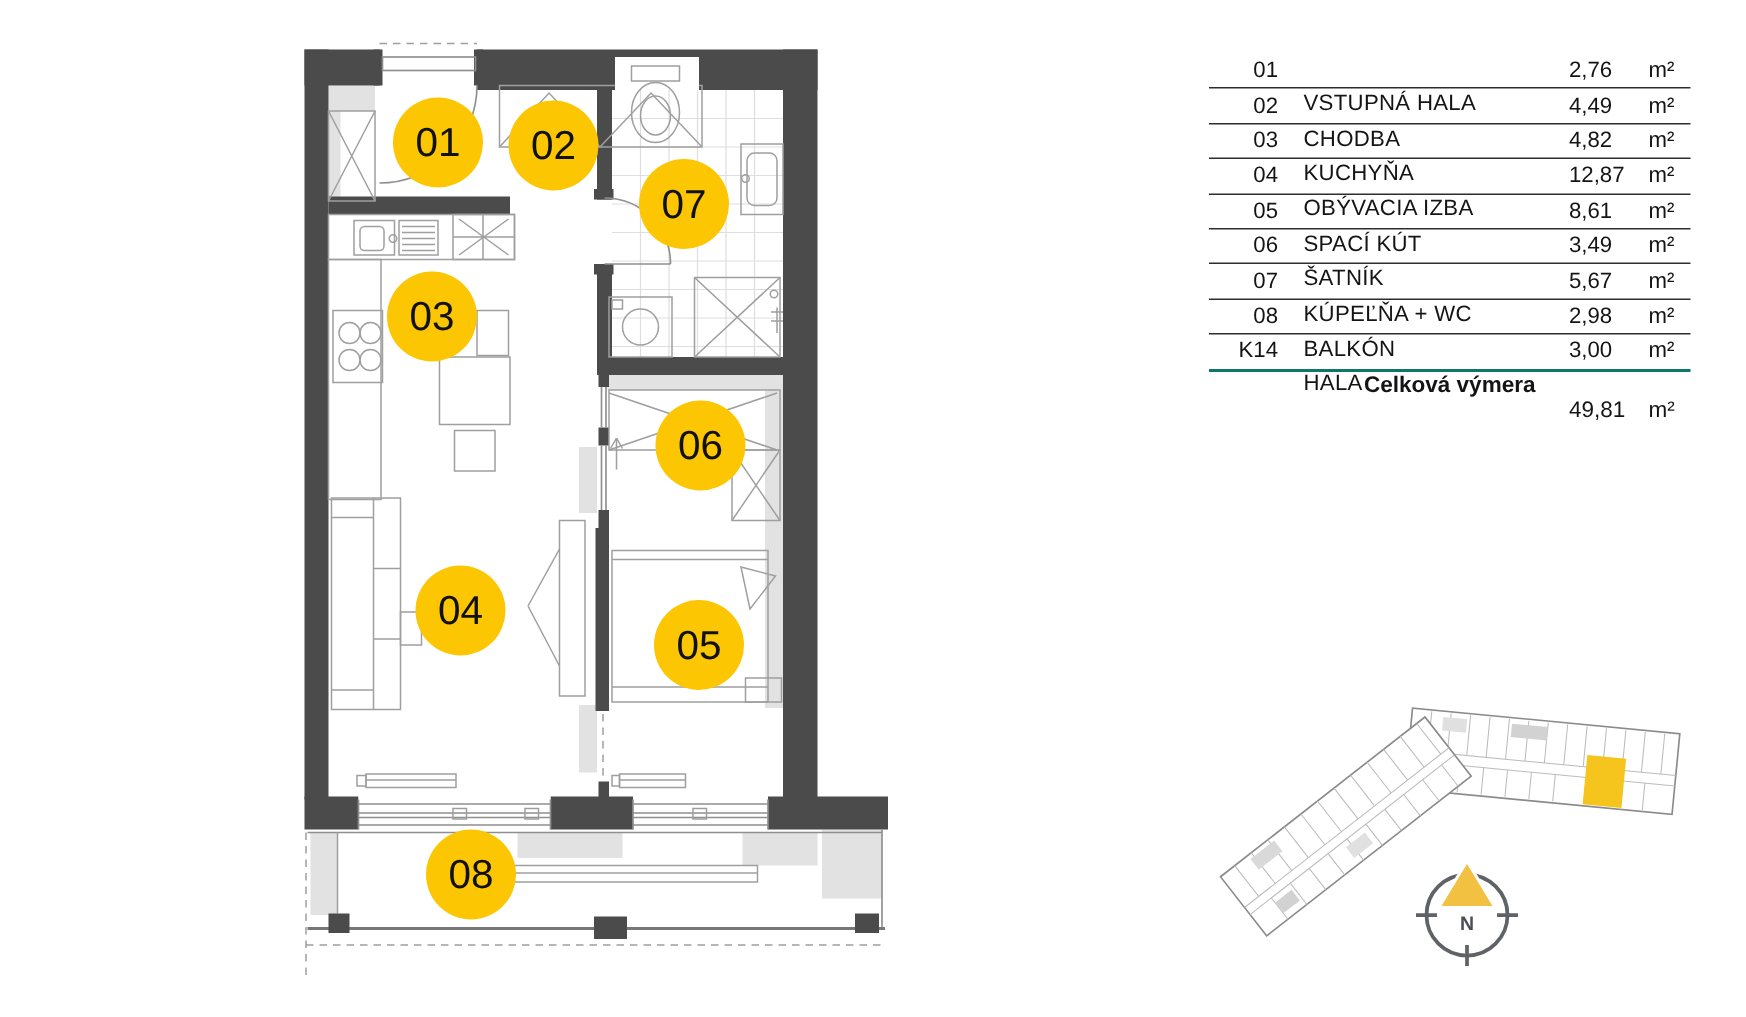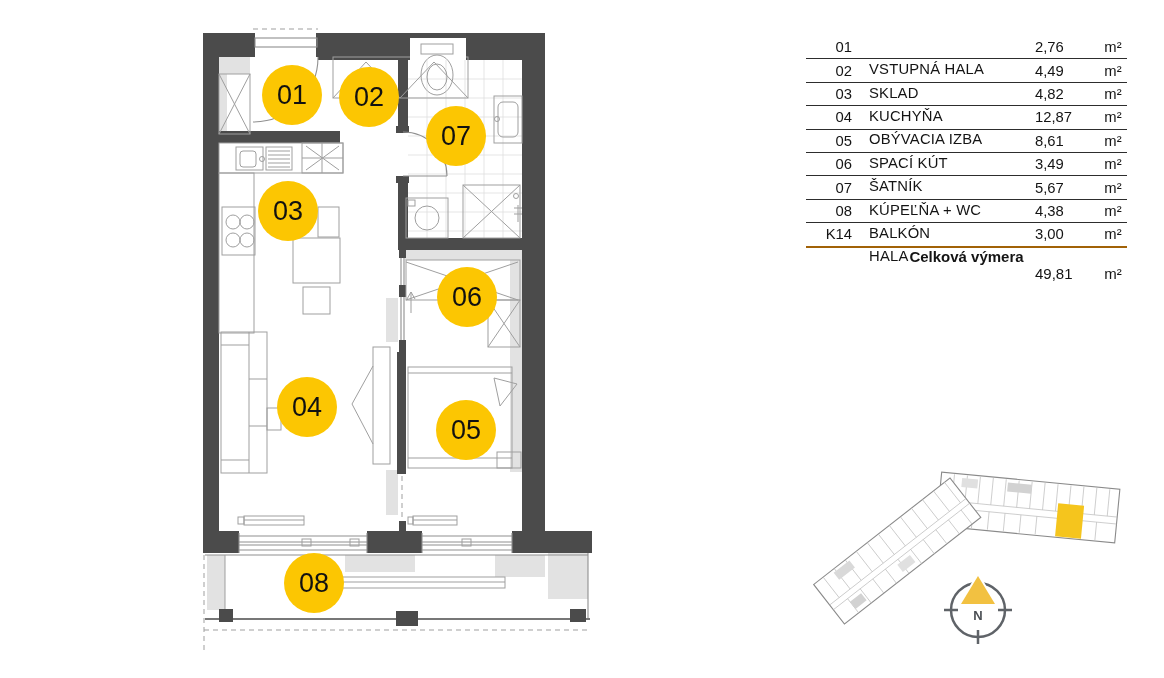--- a/index.html
+++ b/index.html
@@ -14,26 +14,26 @@
   .gray{fill:#e2e2e2;}
   .tile{stroke:#dedede;stroke-width:.8;fill:none;}
   .dash{stroke:#9f9f9f;stroke-width:1;fill:none;stroke-dasharray:5 4;}
   .mm{stroke:#8a8a8a;stroke-width:1.1;fill:#ffffff;}
   .mmthin{stroke:#bcbcbc;stroke-width:.7;fill:none;}
   .marker-label{font-size:27px;fill:#111;text-anchor:middle;}
   
   .legend{position:absolute;left:806px;top:36px;width:321px;color:#141414;}
   .lg-row{display:flex;align-items:center;height:22.4px;border-bottom:1.2px solid #2d2d2d;
           font-size:14.8px;}
-  .lg-row.last{border-bottom:2px solid #a16207;}
+  .lg-row.last{border-bottom:2px solid #0f766e;}
   .lg-no{width:46px;text-align:right;flex:none;}
   .lg-name{margin-left:17px;flex:1;letter-spacing:.2px;margin-top:44px;}
   .lg-val{margin-left:auto;display:flex;}
   .lg-area{text-align:left;min-width:46px;}
-  .lg-unit{width:28px;text-align:center;margin-left:18px;}
+  .lg-unit{width:28px;text-align:left;margin-left:7px;}
   .lg-total{display:flex;align-items:center;height:24px;font-size:15px;flex-direction:column;}
   .lg-total .lg-label{font-weight:bold;}
 </style>
 </head>
 <body>
 
 <div class="canvas">
 
   <svg width="1164" height="678" viewBox="0 0 1164 678">
 
@@ -287,21 +287,21 @@
     <div class="lg-row">
       <span class="lg-no">01</span>
       <span class="lg-name">VSTUPNÁ HALA</span>
       <span class="lg-val">
           <span class="lg-area">2,76</span>
           <span class="lg-unit">m²</span>
         </span>
     </div>
     <div class="lg-row">
       <span class="lg-no">02</span>
-      <span class="lg-name">SKLAD</span>
+      <span class="lg-name">CHODBA</span>
       <span class="lg-val">
           <span class="lg-area">4,49</span>
           <span class="lg-unit">m²</span>
         </span>
     </div>
     <div class="lg-row">
       <span class="lg-no">03</span>
       <span class="lg-name">KUCHYŇA</span>
       <span class="lg-val">
           <span class="lg-area">4,82</span>
@@ -337,21 +337,21 @@
       <span class="lg-name">KÚPEĽŇA + WC</span>
       <span class="lg-val">
           <span class="lg-area">5,67</span>
           <span class="lg-unit">m²</span>
         </span>
     </div>
     <div class="lg-row">
       <span class="lg-no">08</span>
       <span class="lg-name">BALKÓN</span>
       <span class="lg-val">
-          <span class="lg-area">4,38</span>
+          <span class="lg-area">2,98</span>
           <span class="lg-unit">m²</span>
         </span>
     </div>
     <div class="lg-row last">
       <span class="lg-no">K14</span>
       <span class="lg-name">HALA</span>
       <span class="lg-val">
           <span class="lg-area">3,00</span>
           <span class="lg-unit">m²</span>
         </span>

